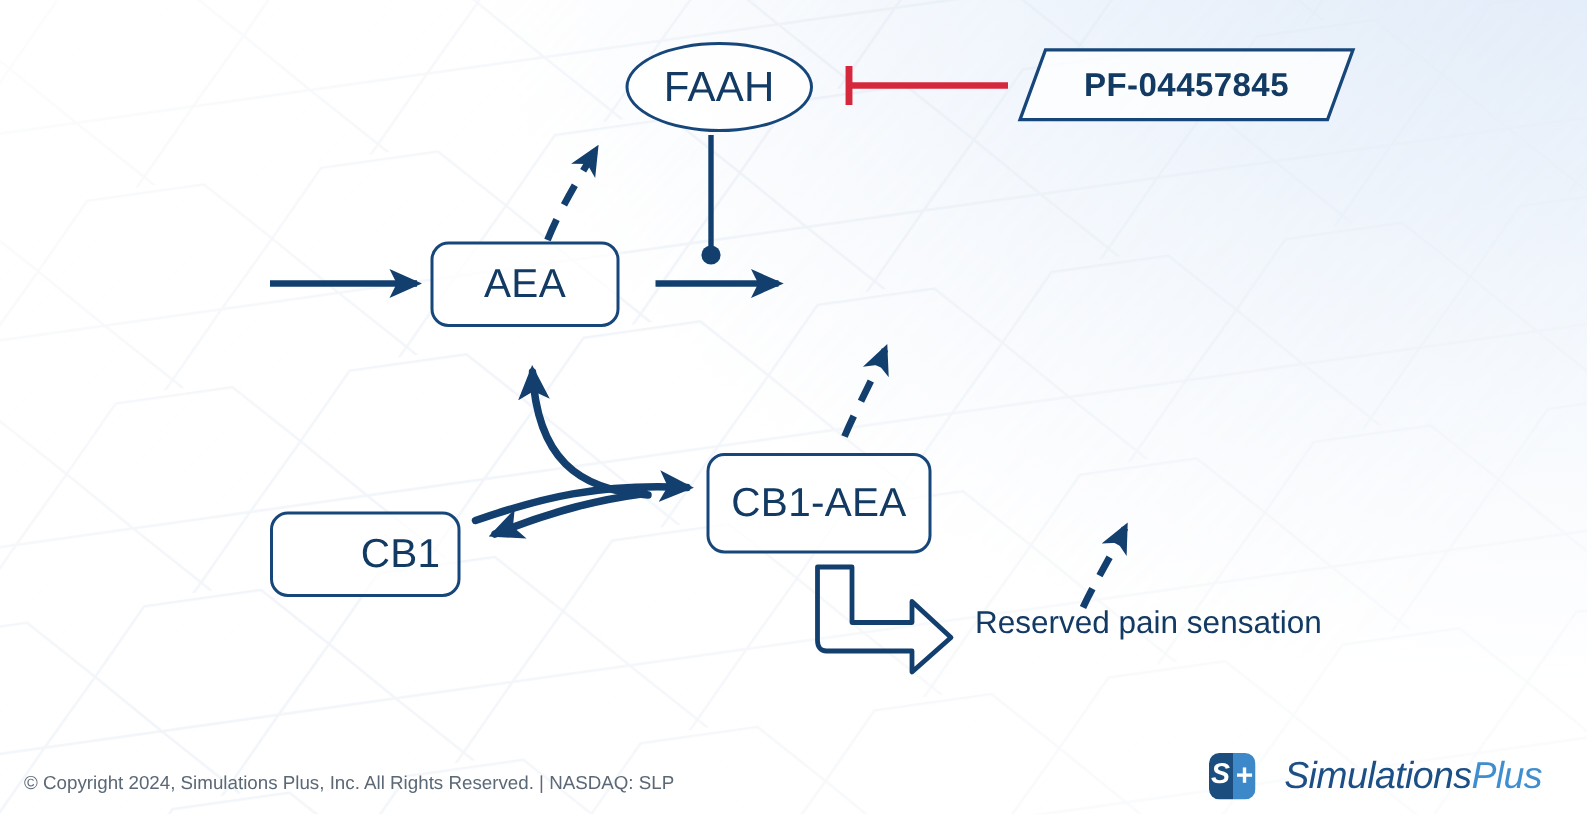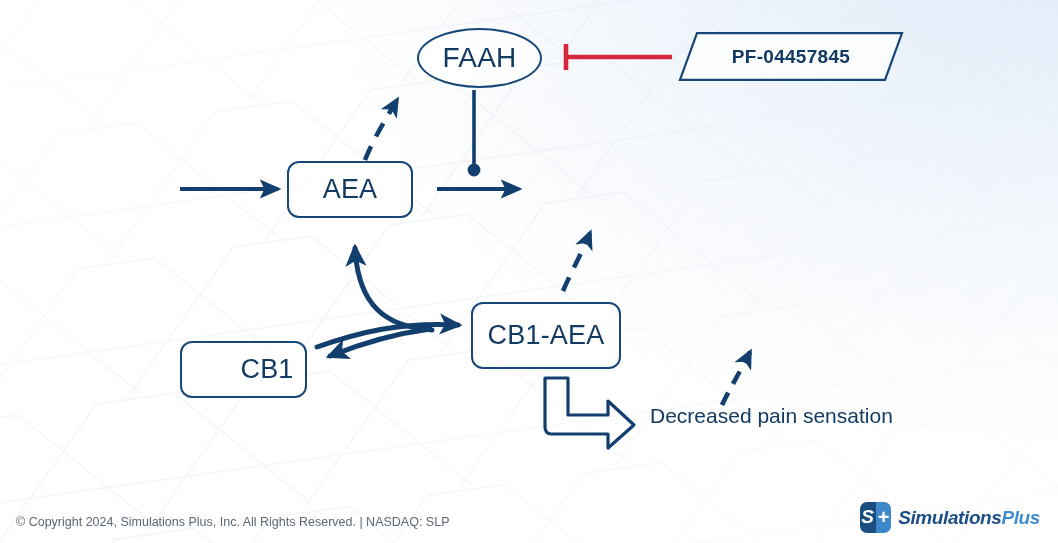--- a/index.html
+++ b/index.html
@@ -61,21 +61,21 @@
   #node-drug .para-shape {
     position: absolute;
     inset: 0;
   }
   #node-drug .para-text {
     position: absolute;
     inset: 0;
     display: flex;
     align-items: center;
     justify-content: center;
-    font-size: 19px;
+    font-size: 22px;
     font-weight: bold;
     color: #123a63;
     letter-spacing: 0.3px;
   }
 
   
   .edges {
     position: absolute;
     left: 0; top: 0;
     width: 1058px; height: 543px;
@@ -87,21 +87,21 @@
     position: absolute;
     left: 650px; top: 404px;
     font-size: 21px;
     color: #123a63;
     white-space: nowrap;
   }
 
   
   #footer {
     position: absolute;
-    left: 0; right: 0; bottom: 0;
+    left: 0; right: 12px; bottom: 0;
     height: 58px;
   }
   #copyright {
     position: absolute;
     left: 16px; bottom: 14px;
     font-size: 12.5px;
     color: #5b6876;
     white-space: nowrap;
   }
   #logo {
@@ -132,25 +132,26 @@
   #logo .mark .half-right {
     width: 50%;
     background: #3c88c8;
     display: flex; align-items: center; justify-content: center;
     color: #ffffff;
     font-size: 20px;
     font-weight: bold;
     line-height: 0.8;
   }
   #logo .wordmark {
-    font-size: 19px;
+    font-size: 25px;
     font-style: italic;
-    font-weight: bold;
+    font-weight: normal;
     letter-spacing: -0.4px;
     line-height: 1;
+    margin-left: 12px;
   }
   #logo .wm-a { color: #1c4f86; }
   #logo .wm-b { color: #3f8fd0; }
 </style>
 </head>
 <body>
 
 <div id="slide">
 
   <div class="bg-gradient"></div>
@@ -258,21 +259,21 @@
     <span>CB1-AEA</span>
   </div>
 
   <div id="node-drug">
     <svg class="para-shape" viewBox="0 0 226 51" width="226" height="51" aria-hidden="true">
       <path d="M 19 2.2 L 224 2.2 L 207 48.8 L 2 48.8 Z" fill="rgba(255,255,255,0.75)" stroke="#17477a" stroke-width="2.2"></path>
     </svg>
     <div class="para-text">PF-04457845</div>
   </div>
 
-  <div id="label-pain">Decreased pain sensation</div>
+  <div id="label-pain">Reserved pain sensation</div>
 
   <div id="footer">
     <div id="copyright">© Copyright 2024, Simulations Plus, Inc. All Rights Reserved.  |  NASDAQ: SLP</div>
 
     <div id="logo">
       <span class="mark">
         <span class="half-left">S</span>
         <span class="half-right">+</span>
       </span>
       <span class="wordmark">

